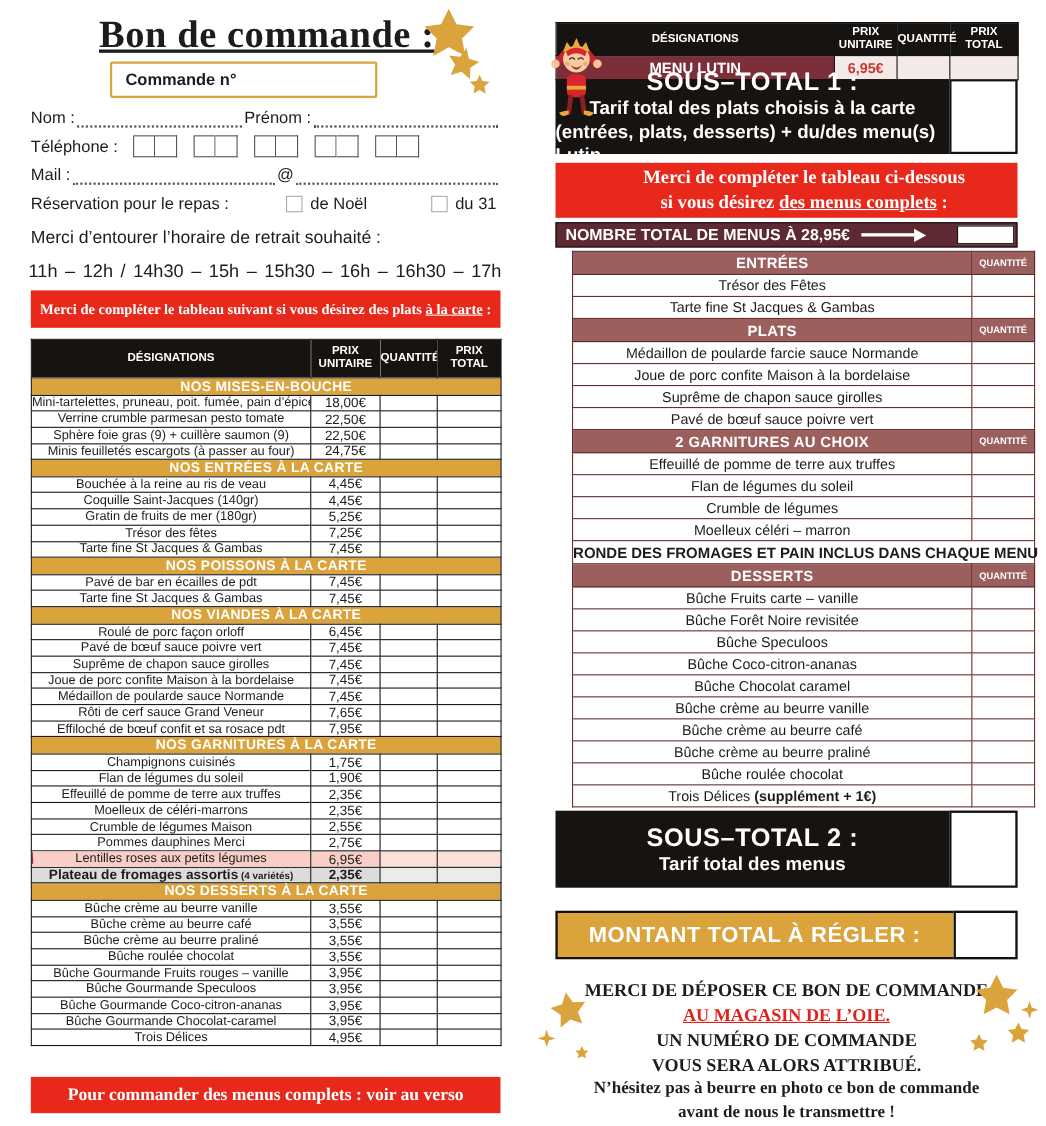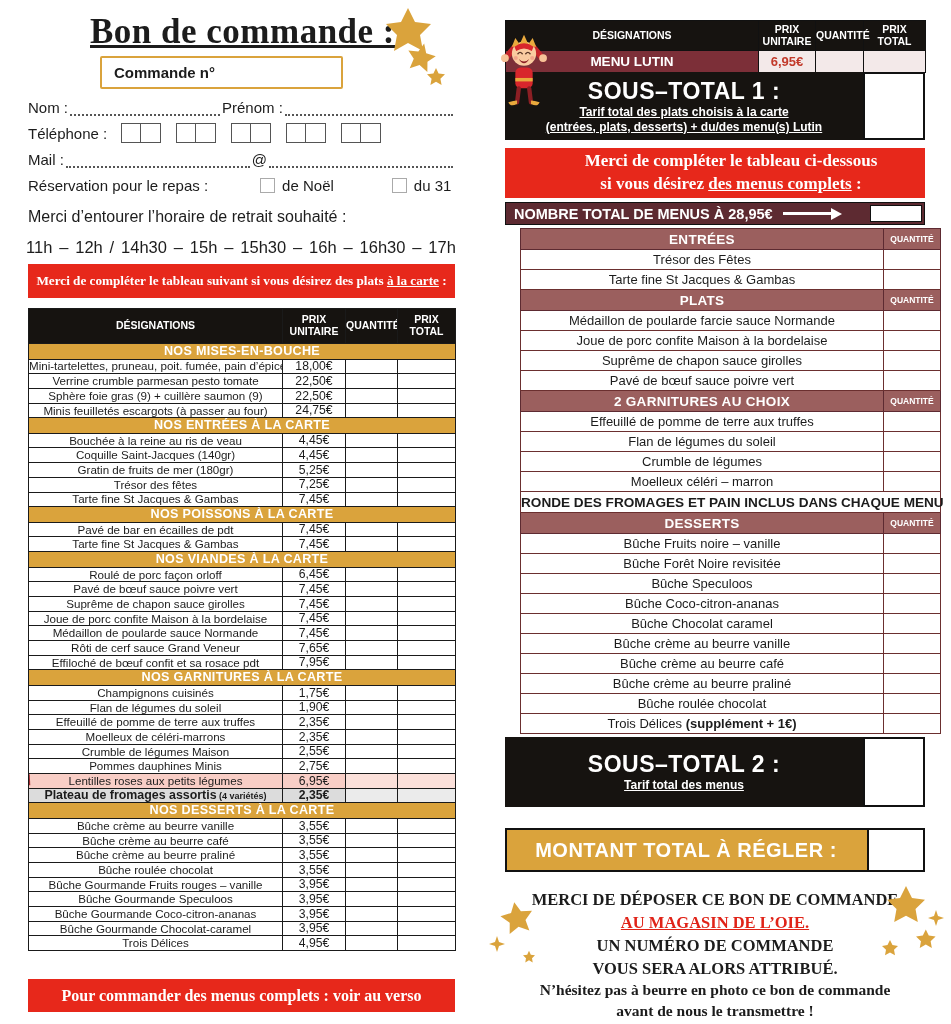--- a/index.html
+++ b/index.html
@@ -54,21 +54,21 @@
   .rtable .rc-name{width:253px;} .rtable .rc-pu{width:57px;} .rtable .rc-q{width:48px;} .rtable .rc-pt{width:62px;}
   .lutin-row td{height:22px;text-align:center;}
   .lutin-label{background:var(--lutin);color:#fff;font-weight:bold;font-size:13.5px;}
   .lutin-price{background:var(--pink-cell);color:var(--price-red);font-weight:bold;font-size:13px;}
   .lutin-cell{background:var(--pink-cell);}
   .soustotal{position:absolute;left:505px;width:420px;background:var(--black);color:#fff;}
   .st1{top:72px;height:68px;}
   .st2{top:737px;height:70px;}
   .st-inner{position:absolute;left:0;top:0;right:62px;height:100%;display:flex;flex-direction:column;align-items:center;justify-content:center;}
   .st-title{font-size:23px;font-weight:bold;letter-spacing:.5px;}
-  .st-sub{font-size:12px;font-weight:bold;line-height:1.25;text-align:right;text-decoration:underline;}
+  .st-sub{font-size:17px;font-weight:bold;line-height:1.25;text-align:left;}
   .st-box{position:absolute;right:0;top:0;width:62px;height:100%;background:#fff;border:2px solid #111;}
   .banner-menus{position:absolute;left:505px;top:148px;width:420px;height:50px;font-size:17px;line-height:1.35;display:flex;flex-direction:column;align-items:center;justify-content:center;padding-left:32px;}
   .nombre-bar{position:absolute;left:505px;top:202px;width:420px;height:23px;background:var(--maroon-dark);border:1px solid #111;display:flex;align-items:center;padding-left:8px;color:#fff;font-weight:bold;font-size:14.5px;}
   .arrow{flex:0 0 auto;margin-left:10px;display:flex;align-items:center;}
   .arrow .shaft{width:48px;height:3.5px;background:#fff;}
   .arrow .head{width:0;height:0;border-left:11px solid #fff;border-top:6.5px solid transparent;border-bottom:6.5px solid transparent;}
   .nombre-box{position:absolute;right:2px;top:2px;width:52px;height:17px;background:#fff;border:1px solid #111;}
   .menu{position:absolute;left:520px;top:228px;width:420px;table-layout:fixed;}
   .menu td{border:1px solid #6B2F2F;}
   .menu .m-name-col{width:363px;} .menu .m-q-col{width:57px;}
@@ -332,21 +332,21 @@
           <td class="qty"></td>
           <td class="total"></td>
         </tr>
         <tr>
           <td class="name">Crumble de légumes Maison</td>
           <td class="price">2,55€</td>
           <td class="qty"></td>
           <td class="total"></td>
         </tr>
         <tr>
-          <td class="name">Pommes dauphines Minis</td>
+          <td class="name">Pommes dauphines Merci</td>
           <td class="price">2,75€</td>
           <td class="qty"></td>
           <td class="total"></td>
         </tr>
         <tr class="row-vege">
           <td class="name">Lentilles roses aux petits légumes<span class="vege-badge">VÉGÉ:</span></td>
           <td class="price">6,95€</td>
           <td class="qty"></td>
           <td class="total"></td>
         </tr>
@@ -534,21 +534,21 @@
           <td></td>
         </tr>
         <tr class="m-note">
           <td colspan="2">RONDE DES FROMAGES ET PAIN INCLUS DANS CHAQUE MENU</td>
         </tr>
         <tr class="m-sec">
           <td class="t m-name-col">DESSERTS</td>
           <td class="q m-q-col">QUANTITÉ</td>
         </tr>
         <tr>
-          <td class="m-name">Bûche Fruits noire – vanille</td>
+          <td class="m-name">Bûche Fruits carte – vanille</td>
           <td></td>
         </tr>
         <tr>
           <td class="m-name">Bûche Forêt Noire revisitée</td>
           <td></td>
         </tr>
         <tr>
           <td class="m-name">Bûche Speculoos</td>
           <td></td>
         </tr>

